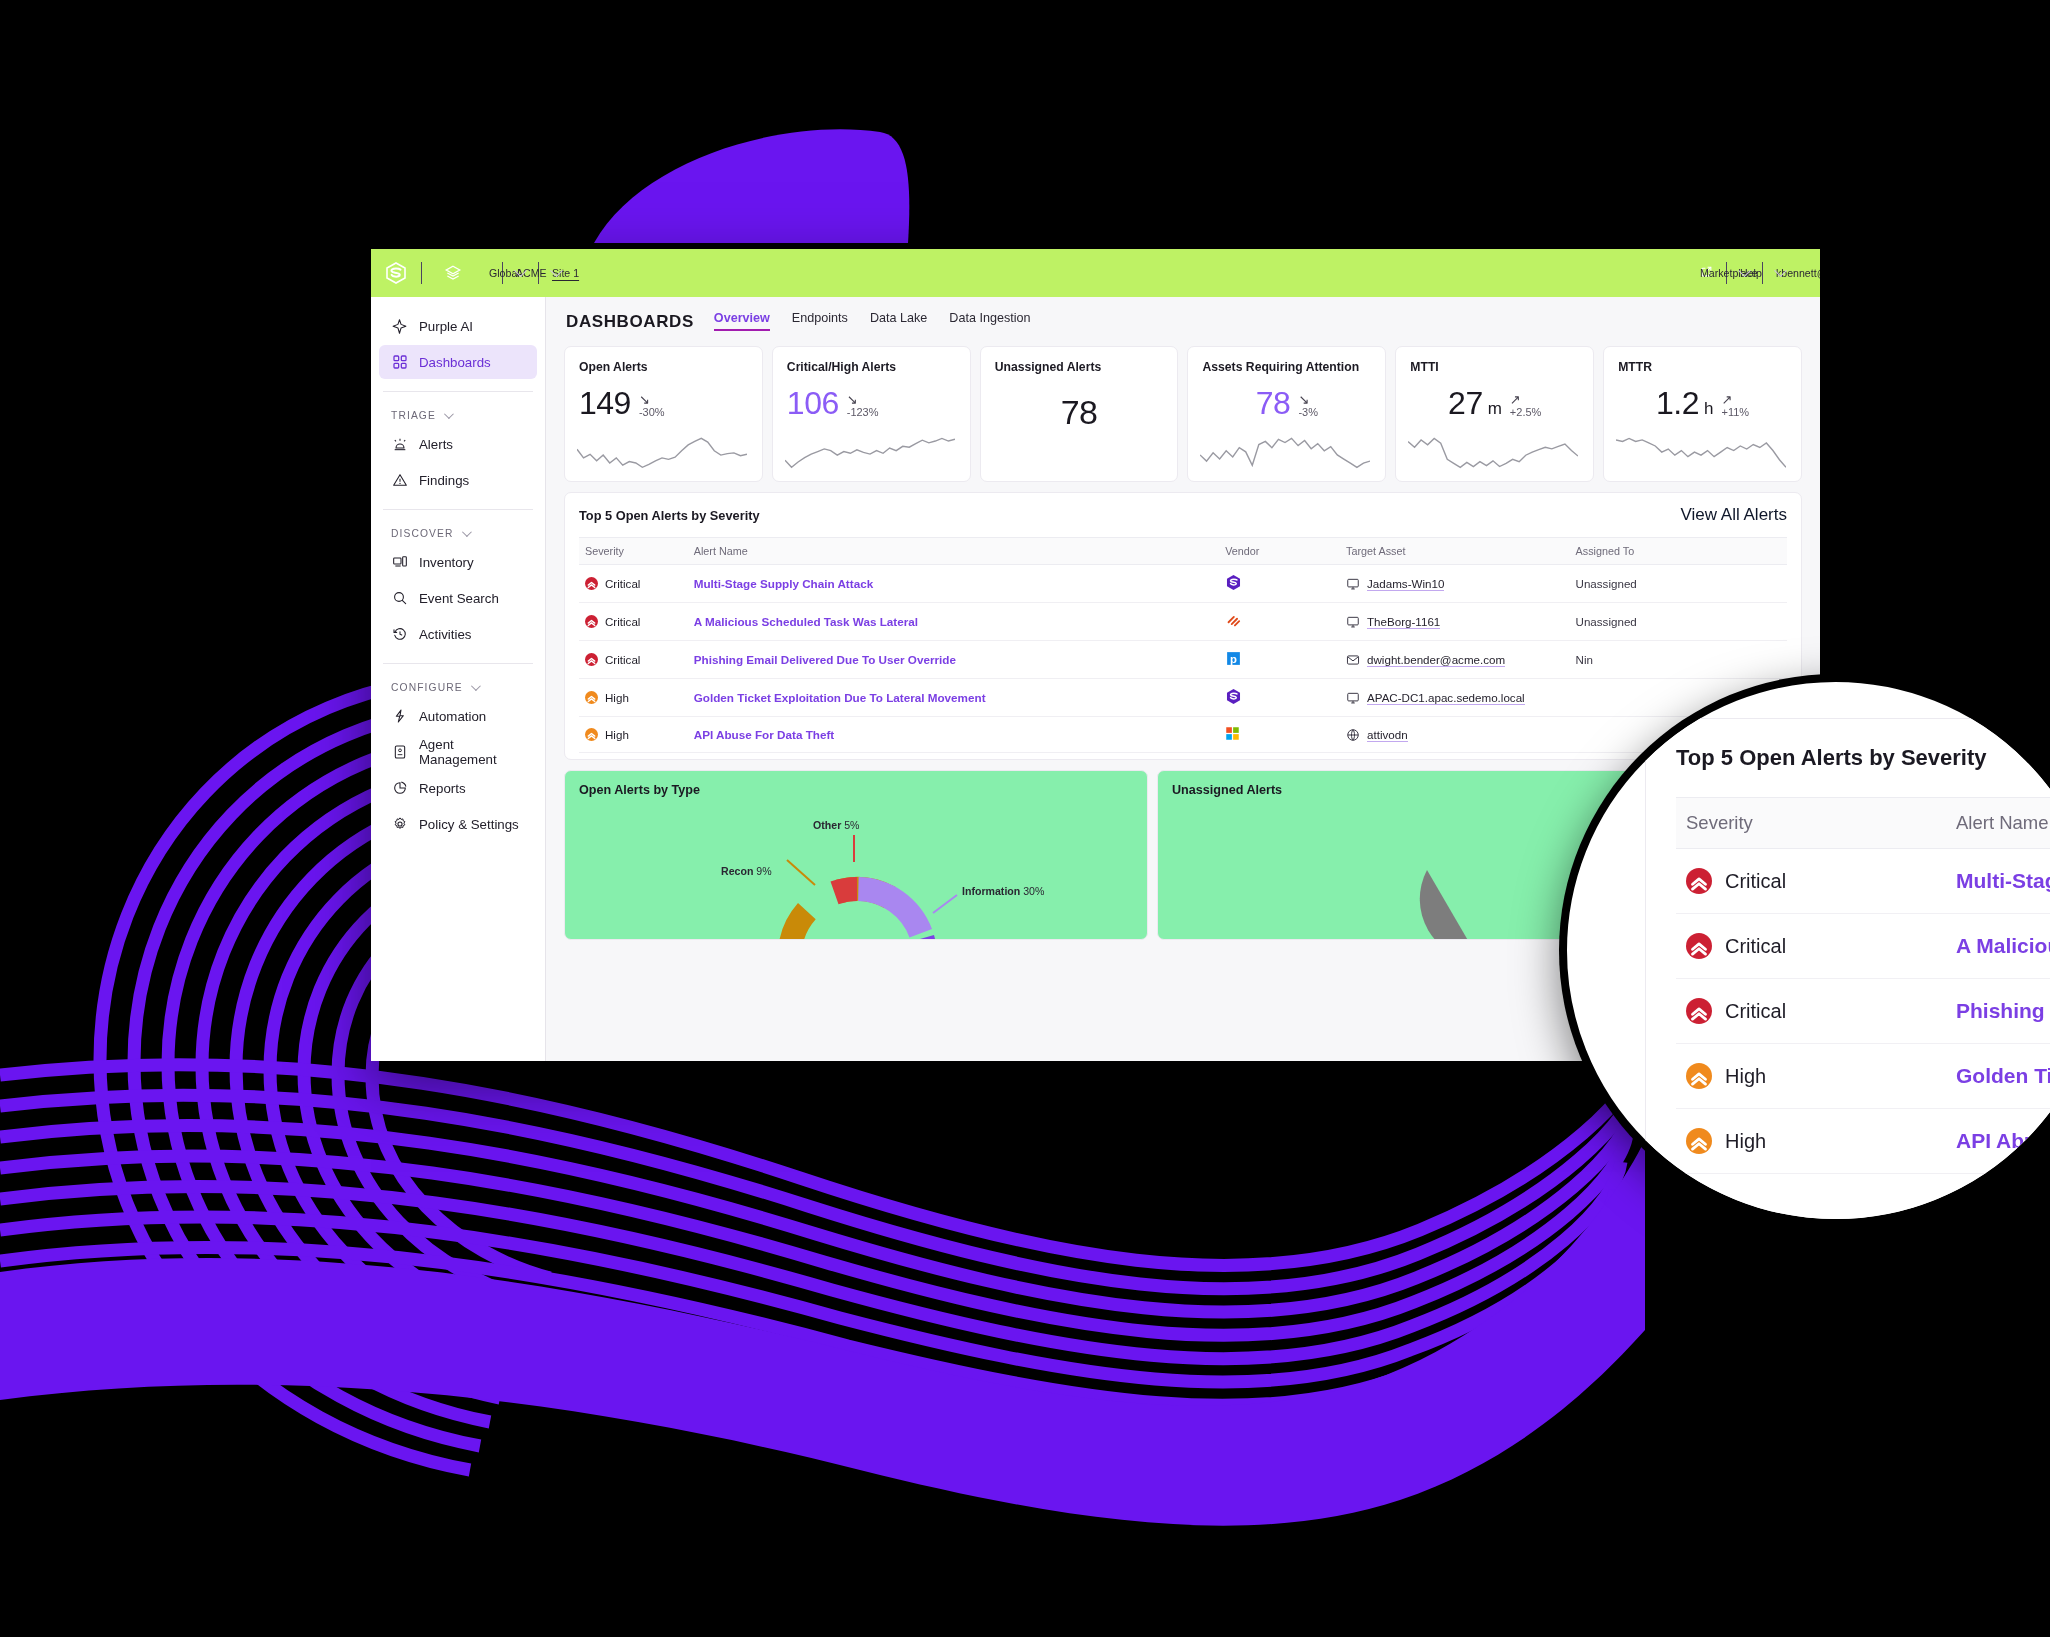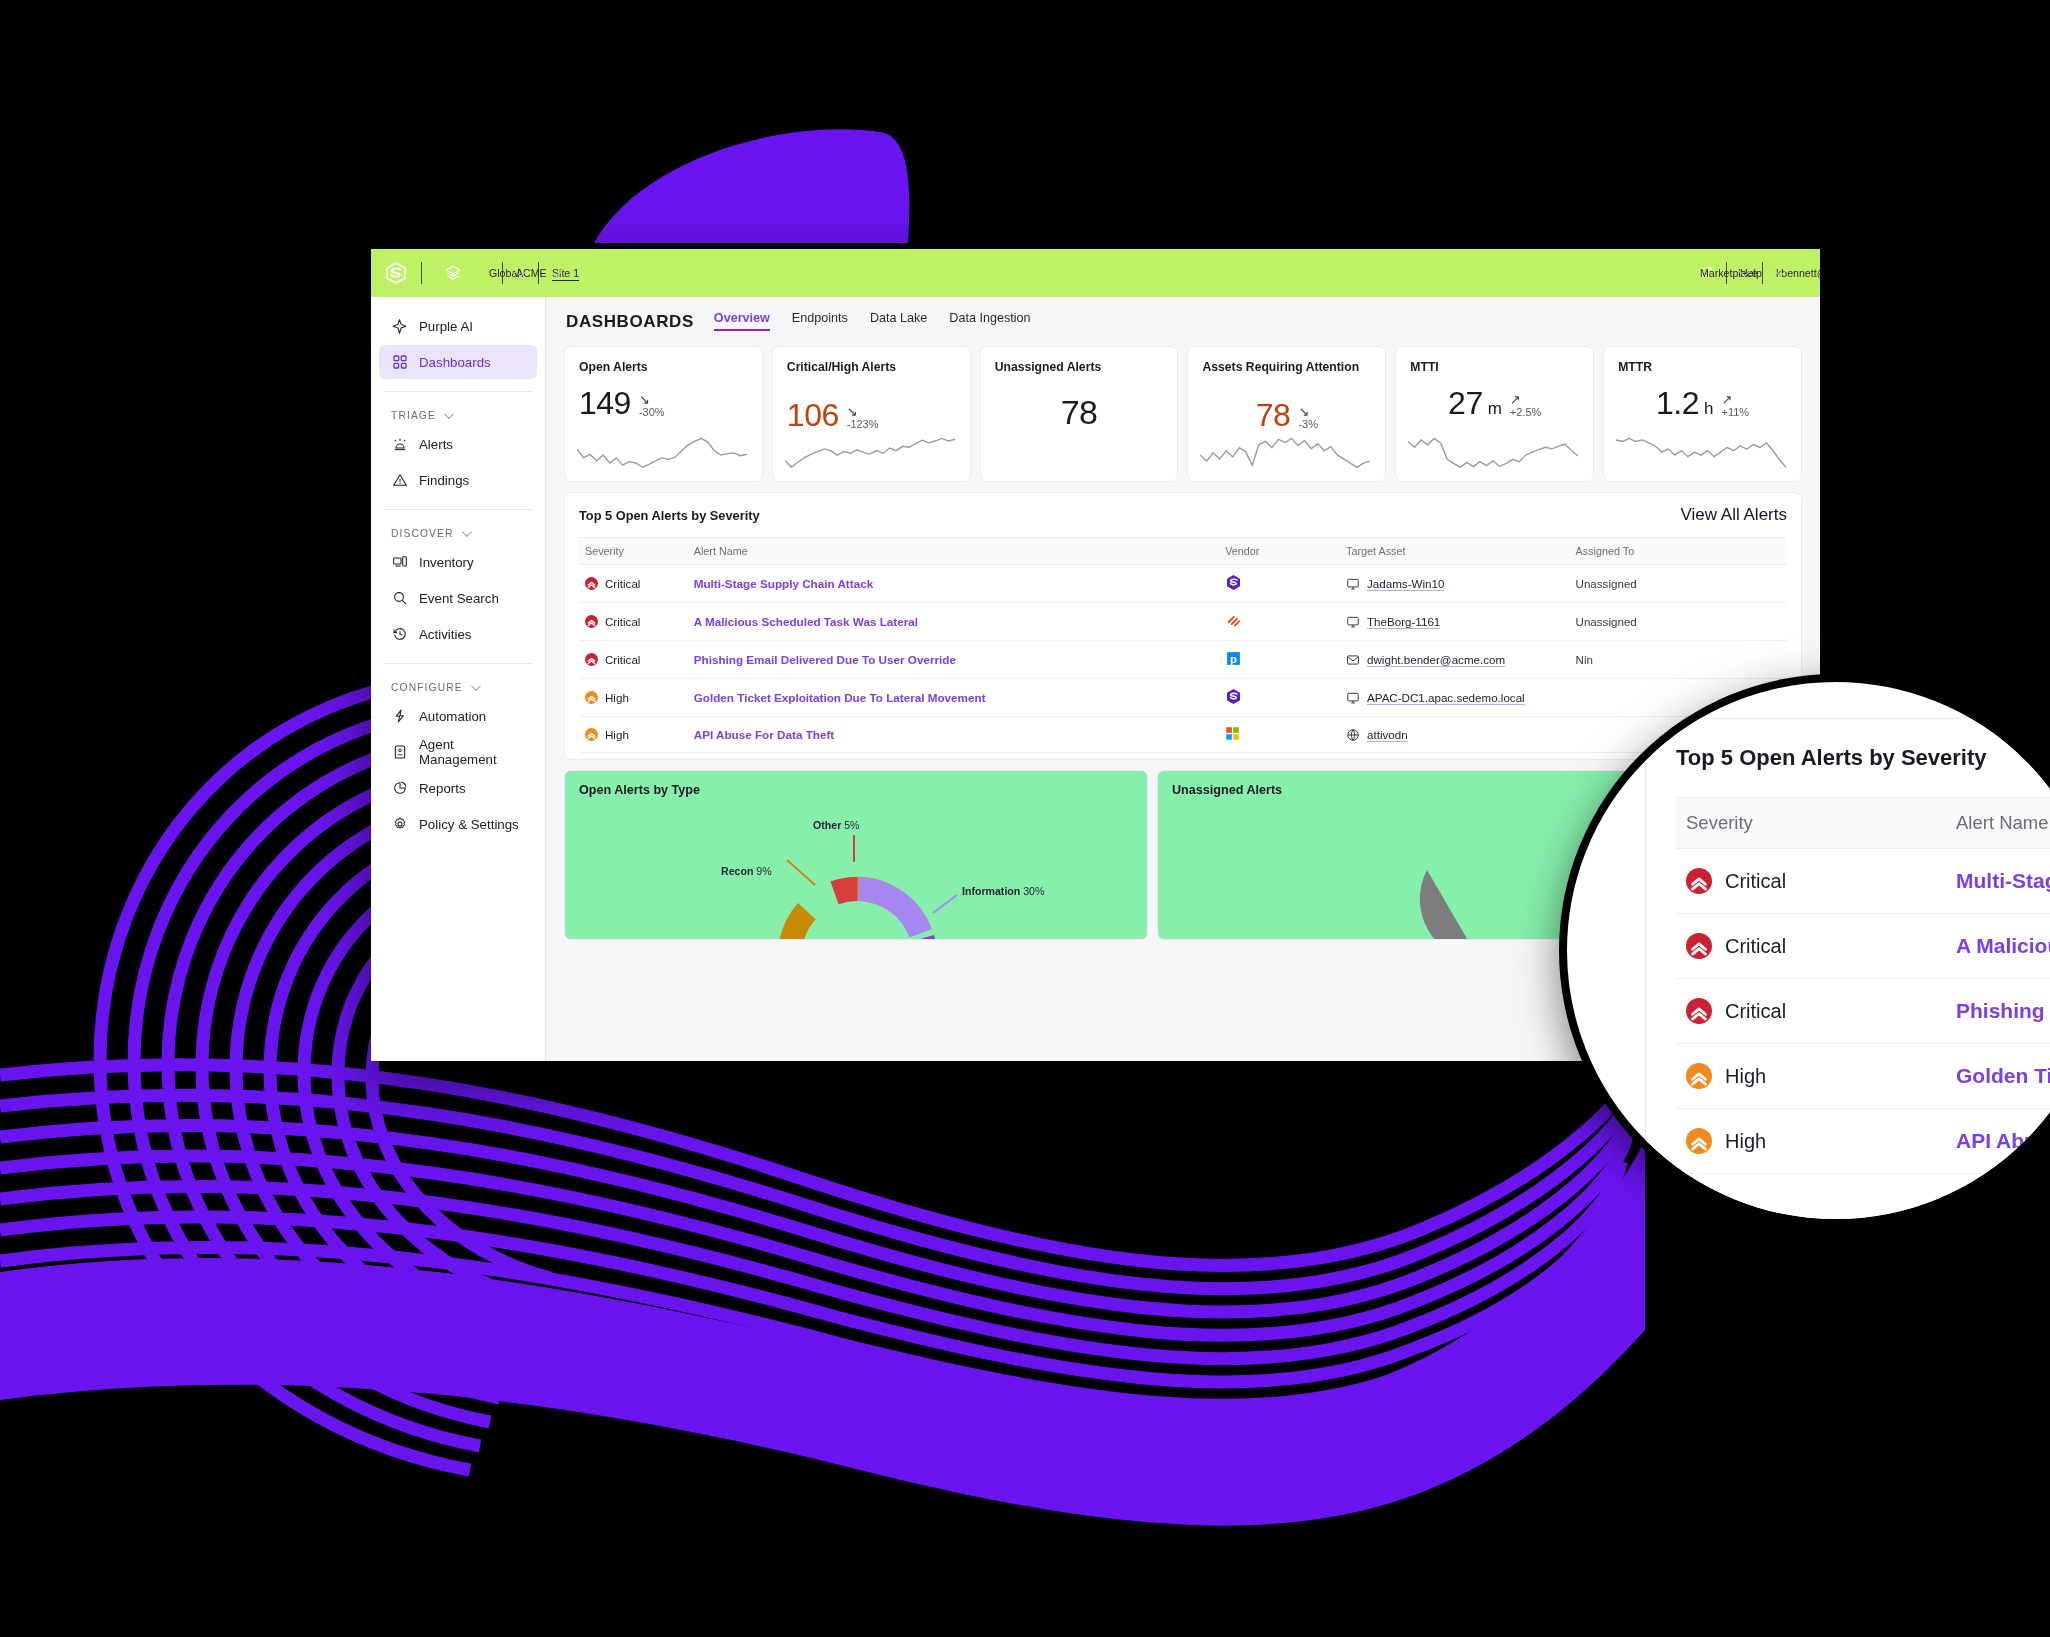--- a/index.html
+++ b/index.html
@@ -55,21 +55,21 @@
   .tabs { display:flex; gap:22px; padding-bottom:1px; }
   .tab { font-size:12.6px; color:#2b2833; padding-bottom:4px; cursor:pointer; }
   .tab.active { color:#7b3fe4; border-bottom:2px solid #a21caf; font-weight:700; }
 
   
   .kpi-row { display:flex; gap:9px; margin-top:4px; }
   .kpi { background:#fff; border:1px solid #eceaf0; border-radius:7px; flex:1; height:136px; padding:12px 14px; position:relative; }
   .kpi-t { font-size:12.2px; font-weight:700; color:#1c1a23; line-height:1.35; }
   .kpi-mid { display:flex; align-items:flex-end; gap:8px; margin-top:12px; }
   .kpi-num { font-size:32px; font-weight:400; color:#1a1820; line-height:1; letter-spacing:-.5px; }
-  .kpi-num.red { color:#c2410c;margin-top:12px; }
+  .kpi-num.red { color:#8b5cf6; }
   .kpi-unit { font-size:17px; color:#1a1820; margin-left:-3px; }
   .kpi-delta { display:flex; flex-direction:column; align-items:flex-start; font-size:11px; color:#5c5866; line-height:1.1; padding-bottom:1px; }
   .kpi-delta .arr { font-size:13px; line-height:1; color:#46424f; }
   .kpi-center { display:flex; justify-content:center; align-items:center; height:74px; }
   .kpi-center .kpi-num { font-size:34px; }
   .spark { position:absolute; left:12px; right:12px; bottom:12px; height:34px; }
 
   
   .panel { background:#fff; border:1px solid #eceaf0; border-radius:7px; margin-top:10px; padding:12px 14px 6px; }
   .panel-head { display:flex; align-items:center; }

